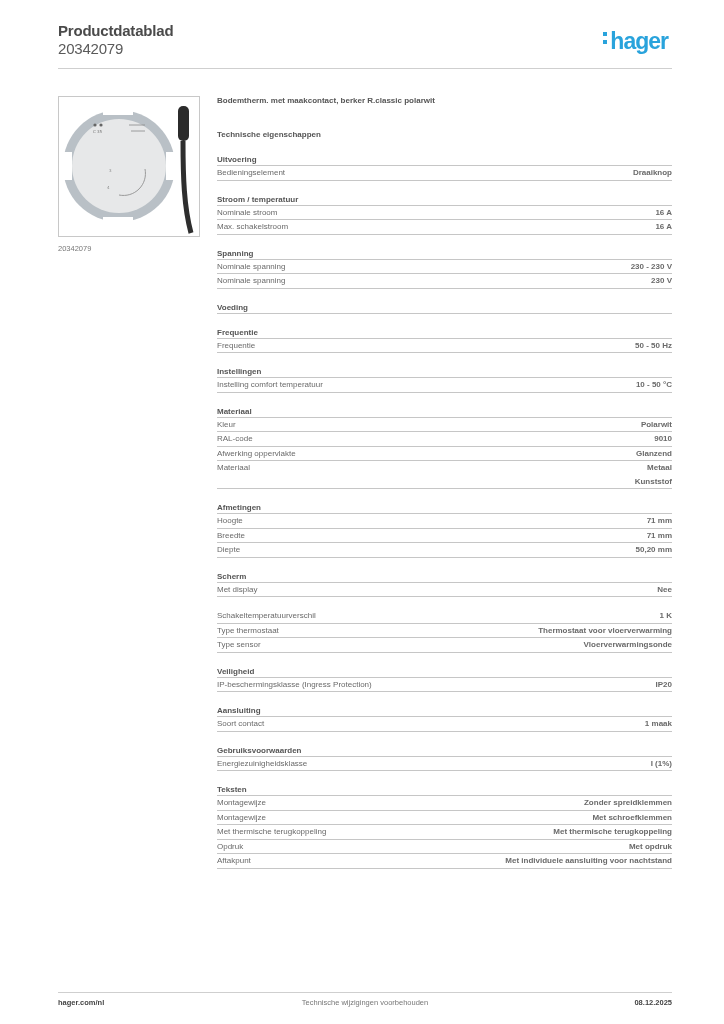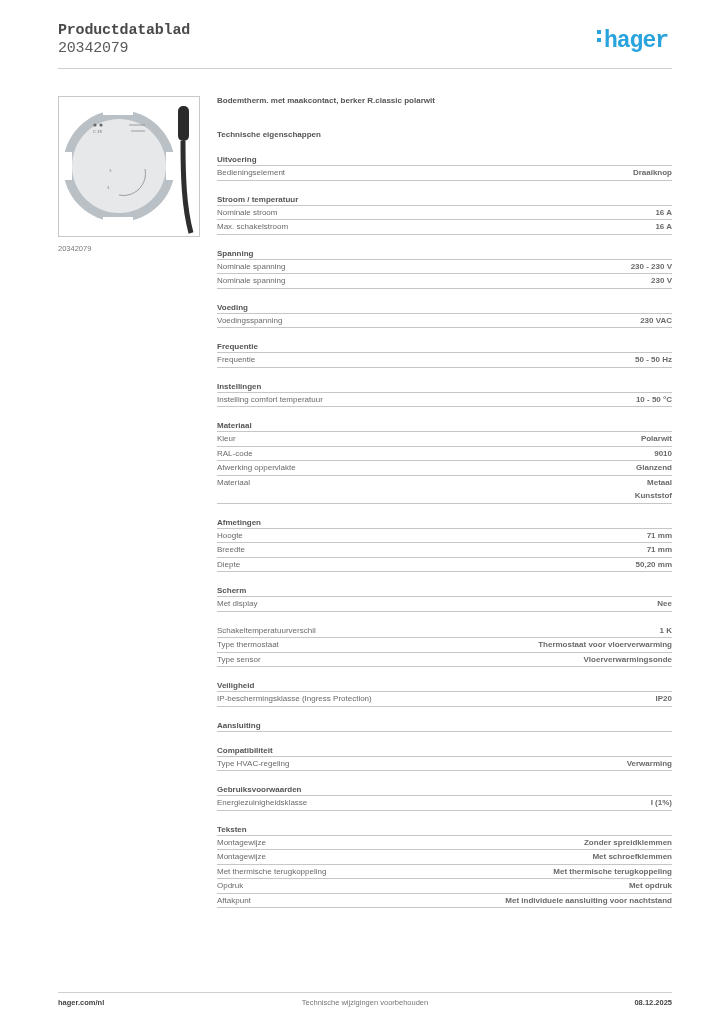--- a/index.html
+++ b/index.html
@@ -1,19 +1,19 @@
 <!DOCTYPE html>
 <html><head>
   <meta charset="utf-8">
   <style>
     * { box-sizing: border-box; margin: 0; padding: 0; }
     html, body { width: 724px; height: 1024px; background: #ffffff; }
     body { font-family: "Liberation Sans", sans-serif; color: #555; position: relative; overflow: hidden; }
 
-    .header { position: absolute; left: 58px; top: 22px; width: 614px; height: 48px; font-family: Liberation Mono, monospace; }
+    .header { position: absolute; left: 58px; top: 22px; width: 614px; height: 48px; }
     .header .doc-title { font-size: 15px; font-weight: bold; color: #4a4a4a; letter-spacing: -0.2px; line-height: 18px; }
     .header .doc-number { font-size: 15px; color: #5a5a5a; line-height: 18px; letter-spacing: -0.2px; }
     .logo { position: absolute; right: 4px; top: 6px; font-size: 23px; font-weight: bold; color: #29a3dc; letter-spacing: -1px; line-height: 26px; }
     .logo .colon { display: inline-block; width: 5px; margin-right: 2px; position: relative; top: -2px; }
     .logo .colon i { display: block; width: 4px; height: 4px; background: #29a3dc; margin: 4px 0 3px 0; }
     .header-rule { position: absolute; left: 58px; top: 68px; width: 614px; height: 1px; background: #cfcfcf; }
 
     .product-image { position: absolute; left: 58px; top: 96px; width: 142px; height: 141px; border: 1px solid #c8c8c8; background: #fff; }
     .image-caption { position: absolute; left: 58px; top: 244px; font-size: 7.5px; color: #777; }
 
@@ -101,24 +101,20 @@
           <span class="label">Nominale spanning</span>
           <span class="value">230 - 230 V</span>
         </div>
         <div class="row">
           <span class="label">Nominale spanning</span>
           <span class="value">230 V</span>
         </div>
       </section>
       <section class="section">
         <div class="section-title">Voeding</div>
-        <div class="row">
-          <span class="label">Voedingsspanning</span>
-          <span class="value">230 VAC</span>
-        </div>
       </section>
       <section class="section">
         <div class="section-title">Frequentie</div>
         <div class="row">
           <span class="label">Frequentie</span>
           <span class="value">50 - 50 Hz</span>
         </div>
       </section>
       <section class="section">
         <div class="section-title">Instellingen</div>
@@ -185,26 +181,23 @@
       </section>
       <section class="section">
         <div class="section-title">Veiligheid</div>
         <div class="row">
           <span class="label">IP-beschermingsklasse (Ingress Protection)</span>
           <span class="value">IP20</span>
         </div>
       </section>
       <section class="section">
         <div class="section-title">Aansluiting</div>
-      </section>
-      <section class="section">
-        <div class="section-title">Compatibiliteit</div>
-        <div class="row">
-          <span class="label">Type HVAC-regeling</span>
-          <span class="value">Verwarming</span>
+        <div class="row">
+          <span class="label">Soort contact</span>
+          <span class="value">1 maak</span>
         </div>
       </section>
       <section class="section">
         <div class="section-title">Gebruiksvoorwaarden</div>
         <div class="row">
           <span class="label">Energiezuinigheidsklasse</span>
           <span class="value">I (1%)</span>
         </div>
       </section>
       <section class="section">

